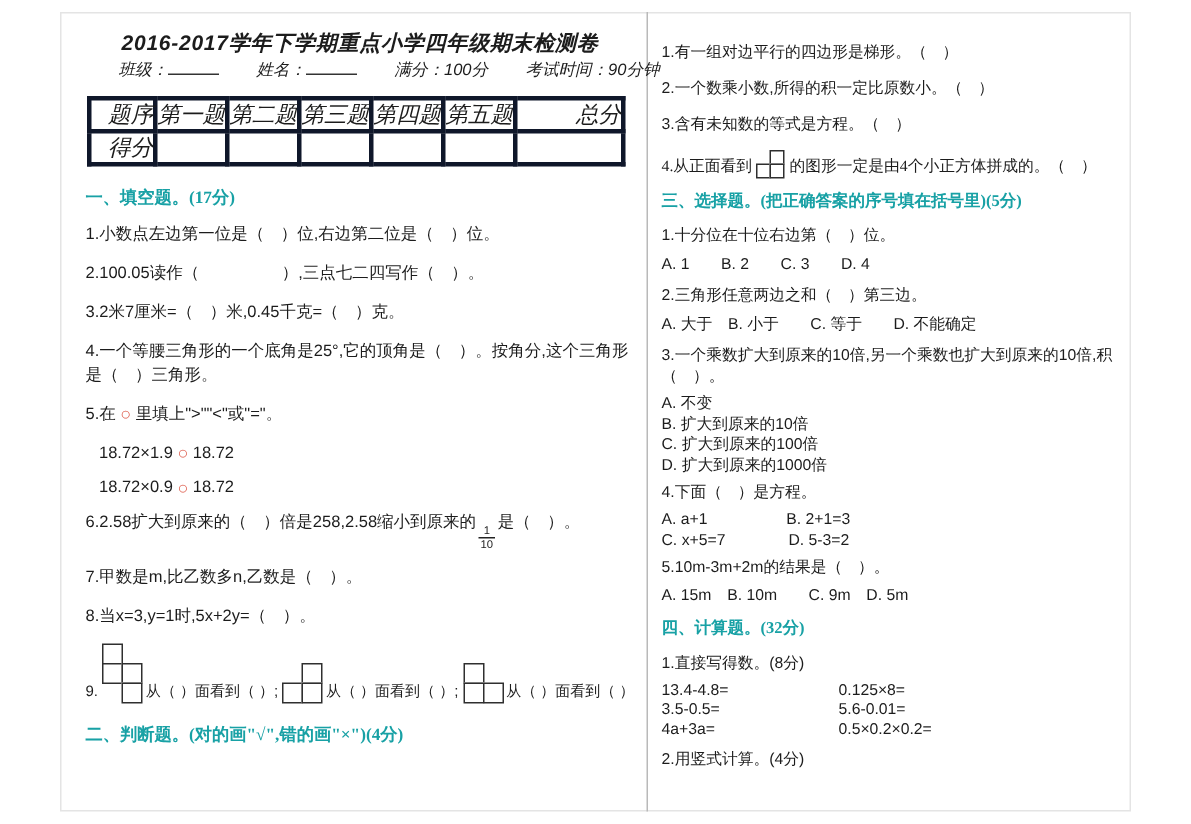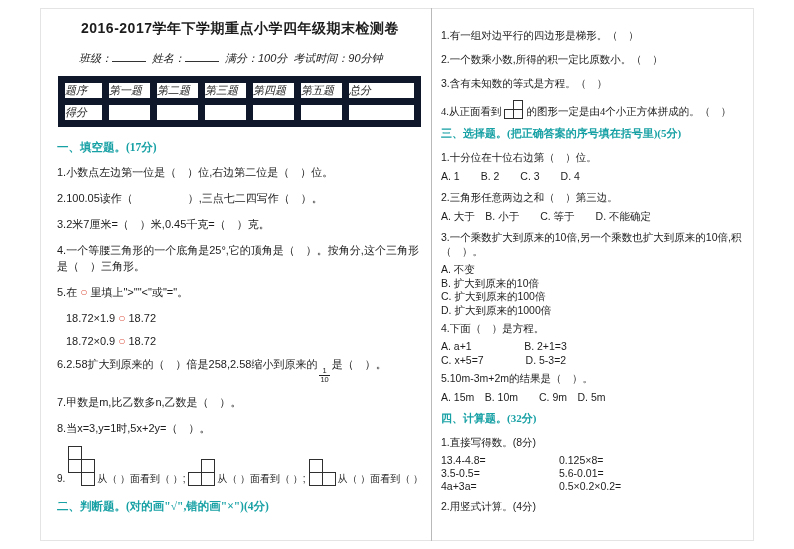--- a/index.html
+++ b/index.html
@@ -9,30 +9,30 @@
           font-family:"Liberation Sans","DejaVu Sans",sans-serif; color:var(--ink);
           font-size:11px; overflow:hidden; }
   .paper-border { position:absolute; left:40px; top:8px; width:714px; height:533px;
                   border:1px solid #e4e4e4; }
   .divider { position:absolute; left:431px; top:8px; width:1px; height:533px; background:#b9b9b9; }
 
   .col { position:absolute; }
   .col-left  { left:57px;  top:20px; width:366px; }
   .col-right { left:441px; top:28px; width:308px; font-size:10.5px; }
 
-  .title { font-size:14px; font-weight:bold; text-align:center;
-           margin-bottom:13px; letter-spacing:.5px; }
+  .title { font-size:14px; font-weight:bold; font-style:italic; text-align:center;
+           margin-bottom:1px; letter-spacing:.5px; }
   .meta { font-style:italic; font-size:11px; display:flex; align-items:flex-end;
-          gap:6px; margin-bottom:10px; padding-left:22px; white-space:nowrap; }
+          gap:25px; margin-bottom:10px; padding-left:22px; white-space:nowrap; }
   .blank { display:inline-block; width:34px; border-bottom:1px solid #333; height:11px; }
 
   .score-table { border-collapse:collapse; table-layout:fixed; width:356px;
                  font-style:italic; margin:0 0 13px 1px; }
-  .score-table td { border:7px solid #0f172a; height:20px; text-align:left;
-                    font-size:11px; vertical-align:middle; }
+  .score-table td { border:3px solid #0f172a; height:20px; text-align:right;
+                    font-size:15px; vertical-align:middle; }
 
   .sec-head { color:var(--teal); font-weight:bold; font-size:11.5px; margin:0 0 9px;font-family:Liberation Serif, serif; }
   .judge-head { margin-top:13px; }
 
   .col-left .q { margin:0 0 10px; line-height:16px; }
   .row { display:flex; align-items:center; }
   .sub { padding-left:9px; margin-bottom:7px !important; }
   .circle { color:var(--red); font-size:12px; line-height:12px; margin:0 3px; }
   .nowrap { white-space:nowrap; }
 

